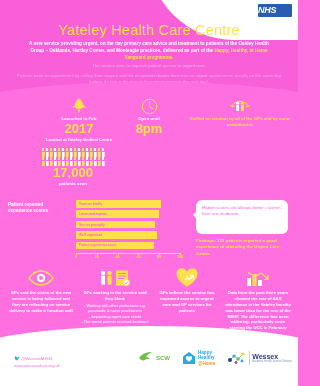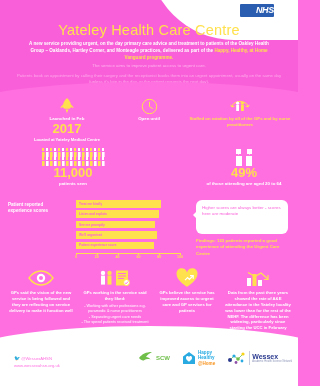--- a/index.html
+++ b/index.html
@@ -11,23 +11,23 @@
   }
   .poster{position:absolute;inset:0;background:#f95fd8;overflow:hidden;}
 
   
   .hdr{position:relative;height:96px;background:#f95fd8;}
   .hdr-white{
     position:absolute;top:-46px;right:-30px;width:180px;height:86px;
     background:#ffffff;border-radius:0 0 0 120px;
   }
   .nhs{
-    position:absolute;top:4px;right:24px;width:34px;height:13px;
+    position:absolute;top:4px;right:6px;width:34px;height:13px;
     background:#2a5db0;border-radius:1px;
-    display:flex;align-items:center;justify-content:flex-end;
+    display:flex;align-items:center;justify-content:flex-start;
   }
   .nhs span{
     color:#fff;font-weight:bold;font-size:9px;font-style:italic;
     letter-spacing:-.3px;line-height:1;
   }
   .title{
     position:absolute;top:22px;left:0;right:0;text-align:center;
     color:#ffe14d;font-size:14.5px;font-weight:normal;letter-spacing:.2px;
   }
   .sub1{
@@ -46,21 +46,21 @@
   .hdr-curve{
     position:absolute;bottom:-12px;left:-40px;right:-40px;height:26px;
     background:#ff6fe0;border-radius:50% 50% 0 0 / 100% 100% 0 0;
   }
 
   
   .mid{position:relative;background:#ff6fe0;height:262px;}
 
   .row-stats{position:relative;height:48px;}
   .stat{position:absolute;top:0;text-align:center;}
-  .s1{left:12px;width:110px;}
+  .s1{left:24px;width:110px;}
   .s2{left:104px;width:90px;}
   .s3{left:186px;width:108px;}
   .ico{height:20px;display:flex;align-items:center;justify-content:center;}
   .cap{color:#ffffff;font-size:4.4px;font-weight:bold;line-height:1.3;}
   .big{color:#ffe14d;font-size:13px;font-weight:bold;line-height:1.15;}
   .capsm{color:#ffffff;font-size:4.1px;font-weight:bold;line-height:1.3;}
   .capy{color:#ffe14d;font-size:4.3px;font-weight:bold;line-height:1.35;}
 
   .row-stats2{position:relative;height:54px;}
   .g{position:absolute;text-align:center;}
@@ -198,20 +198,21 @@
       </div>
 
       <div class="stat s2">
         <div class="ico">
           <svg width="17" height="17" viewBox="0 0 17 17">
               <circle cx="8.5" cy="8.5" r="7.2" fill="none" stroke="#ffe14d" stroke-width="1"></circle>
               <path d="M8.5 4.2v4.5l3 1.8" fill="none" stroke="#ffe14d" stroke-width="1" stroke-linecap="round"></path>
             </svg>
         </div>
         <div class="cap">Open until</div>
+        <div class="big">8pm</div>
       </div>
 
       <div class="stat s3">
         <div class="ico">
           <svg width="22" height="16" viewBox="0 0 22 16">
             <path d="M3 9a8 5.5 0 0 1 16 0" fill="none" stroke="#ffe14d" stroke-width="1"></path>
             <path d="M3 9l-1.4-2.2M3 9l2.4-.9M19 9l1.4-2.2M19 9l-2.4-.9" stroke="#ffe14d" stroke-width="1" fill="none"></path>
             <circle cx="8.6" cy="5.2" r="1.6" fill="#ffffff"></circle>
               <rect x="7.2" y="7" width="2.8" height="6" fill="#ffffff"></rect>
             <circle cx="13.4" cy="5.2" r="1.6" fill="#ffe14d"></circle>
@@ -253,35 +254,25 @@
               <i class="pg-y"></i>
               <i class="pg-w"></i>
               <i class="pg-y"></i>
               <i class="pg-w"></i>
               <i class="pg-y"></i>
               <i class="pg-w"></i>
               <i class="pg-y"></i>
               <i class="pg-w"></i>
             </div>
         </div>
-        <div class="big">11,000</div>
+        <div class="big">17,000</div>
         <div class="cap">patients seen</div>
       </div>
 
 
-      <div class="g g3">
-        <div class="pplwrap">
-          <div class="prow">
-            <i class="per big2 w"></i>
-              <i class="per big2 w"></i>
-          </div>
-        </div>
-        <div class="big">49%</div>
-        <div class="cap">of those attending are aged 20 to 64</div>
-      </div>
     </div>
 
     <div class="chart-wrap">
       <div class="chart-title">Patient reported experience scores</div>
       <div class="plot" id="plot">
           <div class="bar" style="top: 0px; width: 85.28px;">
             <span>Treat me kindly</span>
           </div>
           <div class="bar" style="top: 10.4px; width: 83.2px;">
             <span>Listen and explain</span>

